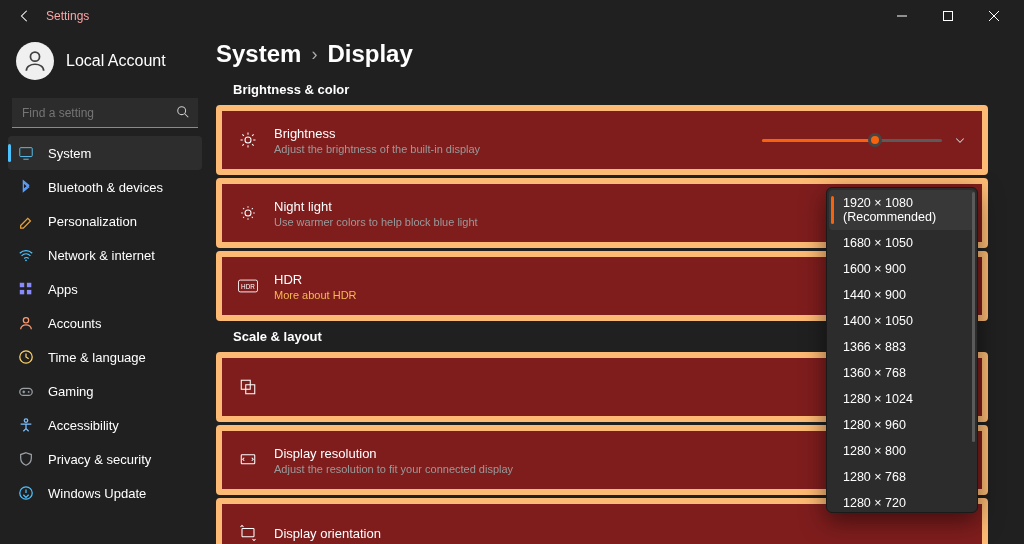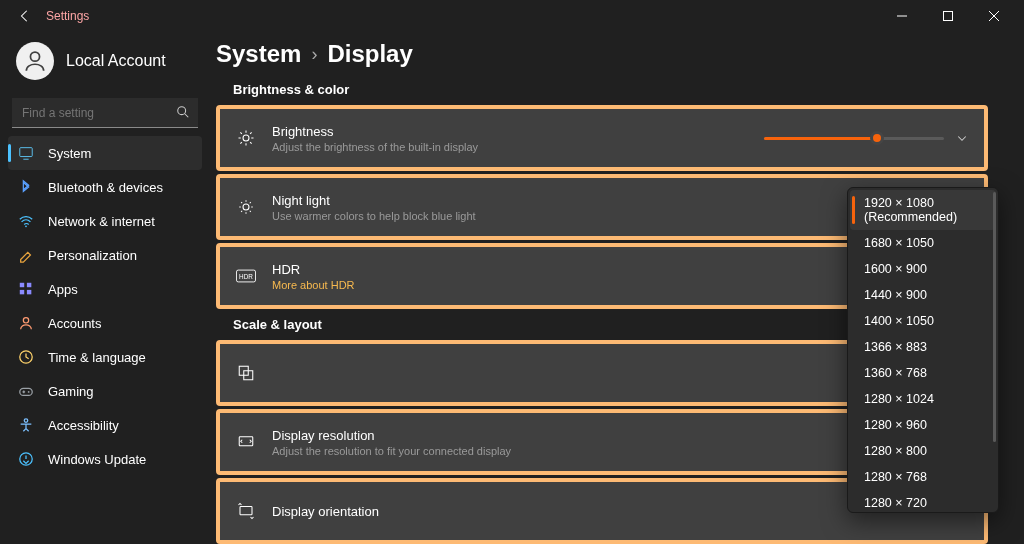--- a/index.html
+++ b/index.html
@@ -21,21 +21,21 @@
   .nav { margin-top: 4px; }
   .nav-item { display: flex; align-items: center; height: 34px; padding: 0 10px; border-radius: 4px; font-size: 13px; color: #fff; cursor: default; position: relative; }
   .nav-item.active { background: #2d2d2d; }
   .nav-item.active::before { content:""; position:absolute; left:0; top:8px; bottom:8px; width:3px; background:#4cc2ff; border-radius:2px;}
   .nav-icon { width: 16px; height:16px; margin-right: 14px; display:flex; align-items:center; justify-content:center;}
   .main { flex: 1; padding: 8px 36px 0 6px; overflow-y: auto; position: relative; }
   .breadcrumb { display: flex; align-items: center; gap: 10px; font-size: 24px; font-weight: 600; margin-bottom: 14px; }
   .breadcrumb .parent { color: #fff; font-weight: 600; }
   .breadcrumb .sep { font-size: 18px; color: #aaa; font-weight:400;}
   .section-title { font-size: 13px; font-weight: 600; margin: 8px 0 8px 17px; color:#fff;}
-  .card { background: #404040; border: 4px solid #fdba74; border-radius: 4px; margin-bottom: 3px; }
+  .card { background: #7f1d1d; border: 6px solid #fdba74; border-radius: 4px; margin-bottom: 3px; }
   .row { display: flex; align-items: center; padding: 10px 16px; min-height: 58px; }
   .row .ricon { width: 20px; margin-right: 16px; display:flex; justify-content:center; color:#fff;}
   .row .rtext { flex: 0 0 auto; }
   .row .rtitle { font-size: 13px; color: #fff; }
   .row .rsub { font-size: 11px; color: #9a9a9a; margin-top: 2px; }
   .row .rsub.link { color: #f7b94f; }
   .row .rright { margin-left: auto; display: flex; align-items: center; gap: 12px; }
   .chevron { color:#ccc; }
   .slider { position: relative; width: 180px; height: 6px; }
   .slider .track { position:absolute; top:2px; left:0; right:0; height:3px; background:#5a5a5a; border-radius:2px;}
@@ -111,33 +111,33 @@
           <span class="nav-icon">
             <svg width="18" height="18" viewBox="0 0 18 18">
               <path d="M6 4l6 5-6 5V2l6 5-6 5" stroke="#5aa0ff" fill="none" stroke-width="1.4"></path>
             </svg>
           </span>
           <span>Bluetooth &amp; devices</span>
         </div>
         <div class="nav-item">
           <span class="nav-icon">
             <svg width="18" height="18" viewBox="0 0 18 18">
+              <path d="M3 14l8-8 3 3-8 8H3v-3z" stroke="#e8a33d" fill="none" stroke-width="1.4"></path>
+            </svg>
+          </span>
+          <span>Personalization</span>
+        </div>
+        <div class="nav-item">
+          <span class="nav-icon">
+            <svg width="18" height="18" viewBox="0 0 18 18">
               <path d="M2 7c4-4 10-4 14 0M4 10c3-3 7-3 10 0M7 13c1.5-1.5 3.5-1.5 5 0" stroke="#4cc2ff" fill="none" stroke-width="1.4"></path>
               <circle cx="9" cy="15" r="1" fill="#4cc2ff"></circle>
             </svg>
           </span>
           <span>Network &amp; internet</span>
-        </div>
-        <div class="nav-item">
-          <span class="nav-icon">
-            <svg width="18" height="18" viewBox="0 0 18 18">
-              <path d="M3 14l8-8 3 3-8 8H3v-3z" stroke="#e8a33d" fill="none" stroke-width="1.4"></path>
-            </svg>
-          </span>
-          <span>Personalization</span>
         </div>
         <div class="nav-item">
           <span class="nav-icon">
             <svg width="18" height="18" viewBox="0 0 18 18">
               <rect x="2" y="2" width="5" height="5" fill="#8a8aff"></rect>
               <rect x="10" y="2" width="5" height="5" fill="#8a8aff"></rect>
               <rect x="2" y="10" width="5" height="5" fill="#8a8aff"></rect>
               <rect x="10" y="10" width="5" height="5" fill="#8a8aff"></rect>
             </svg>
           </span>
@@ -172,20 +172,28 @@
           <span>Gaming</span>
         </div>
         <div class="nav-item">
           <span class="nav-icon">
             <svg width="18" height="18" viewBox="0 0 18 18">
               <circle cx="9" cy="4" r="2" stroke="#7cc0ff" fill="none" stroke-width="1.4"></circle>
               <path d="M3 8h12M9 8v5M6 16l3-3 3 3" stroke="#7cc0ff" fill="none" stroke-width="1.4"></path>
             </svg>
           </span>
           <span>Accessibility</span>
+        </div>
+        <div class="nav-item">
+          <span class="nav-icon">
+            <svg width="18" height="18" viewBox="0 0 18 18">
+              <path d="M9 2l6 2v4c0 4-3 7-6 8-3-1-6-4-6-8V4l6-2z" stroke="#9aa0a6" fill="none" stroke-width="1.4"></path>
+            </svg>
+          </span>
+          <span>Privacy &amp; security</span>
         </div>
         <div class="nav-item">
           <span class="nav-icon">
             <svg width="18" height="18" viewBox="0 0 18 18">
               <circle cx="9" cy="9" r="7" stroke="#4cc2ff" fill="none" stroke-width="1.4"></circle>
               <path d="M9 5v4M6 11l3 3 3-3" stroke="#4cc2ff" fill="none" stroke-width="1.4"></path>
             </svg>
           </span>
           <span>Windows Update</span>
         </div>
@@ -328,21 +336,21 @@
             <div class="rsub">Choose the presentation mode for your displays</div>
           </div>
       <div class="rright">
             <svg class="chevron" width="12" height="12" viewBox="0 0 16 16">
               <path d="M3 6l5 5 5-5" stroke="#ccc" fill="none" stroke-width="1.4"></path>
             </svg>
           </div>
     </div>
       </div>
 
-    <div class="dropdown-pop" id="respop" style="top:155px; right:25px;">
+    <div class="dropdown-pop" id="respop" style="top:155px; right:46px;">
       <div class="scroll" id="resopts">
           <div class="opt sel">1920 × 1080 (Recommended)</div>
           <div class="opt">1680 × 1050</div>
           <div class="opt">1600 × 900</div>
           <div class="opt">1440 × 900</div>
           <div class="opt">1400 × 1050</div>
           <div class="opt">1366 × 883</div>
           <div class="opt">1360 × 768</div>
           <div class="opt">1280 × 1024</div>
           <div class="opt">1280 × 960</div>

